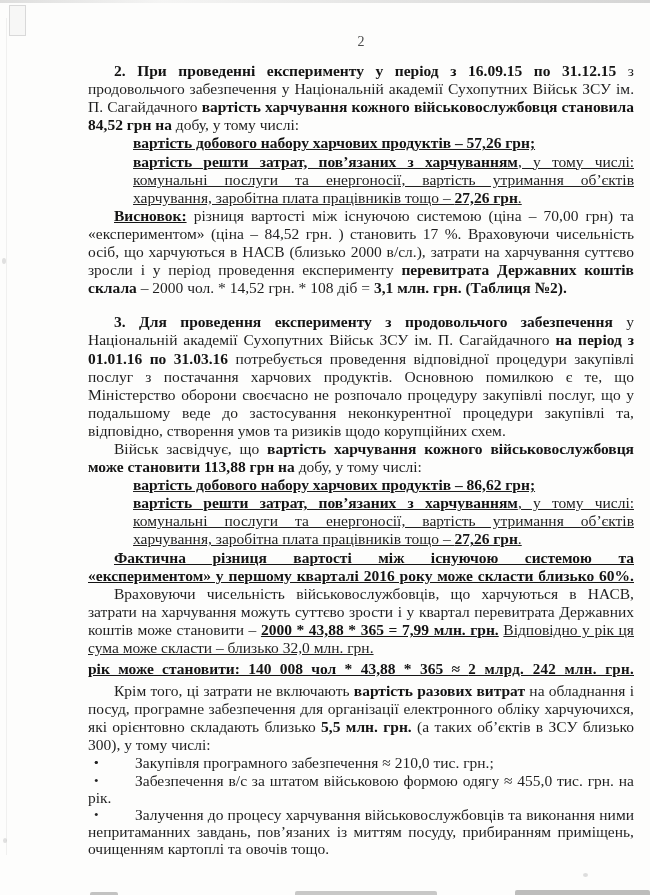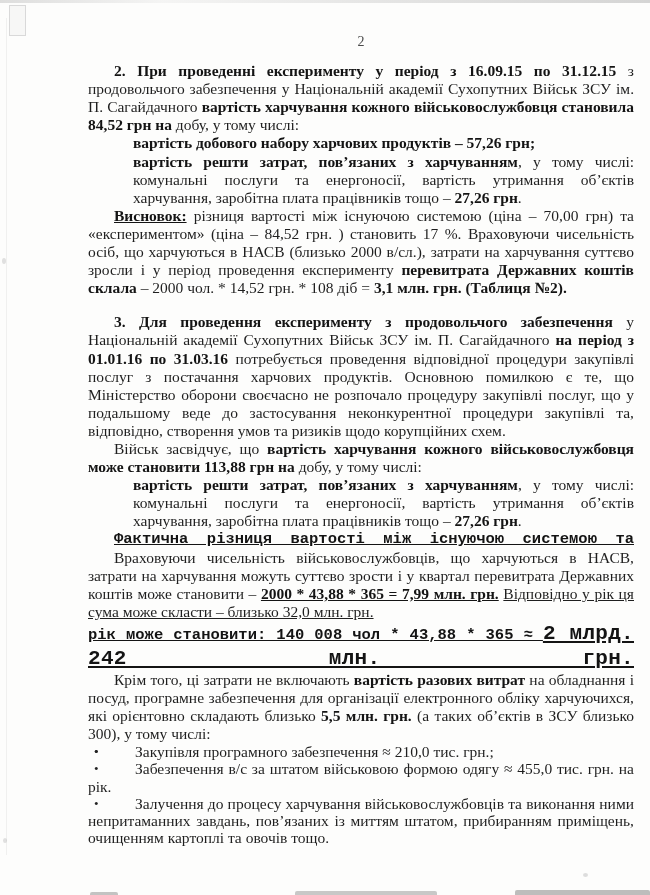--- a/index.html
+++ b/index.html
@@ -25,29 +25,29 @@
   .edge-bottom-mark{position:absolute;bottom:0;border-radius:2px 2px 0 0;}
   .bm1{left:90px;width:28px;height:3px;background:rgba(125,125,125,.45);}
   .bm2{left:295px;width:142px;height:4px;background:rgba(120,120,120,.40);}
   .bm3{left:515px;width:135px;height:5px;background:rgba(110,110,110,.45);}
   
   .doc{position:absolute;left:88px;top:33px;width:546px;
     font-size:15.5px;line-height:18.1px;}
   .pagenum{text-align:center;color:#4a4a4a;font-size:14px;margin-bottom:11px;}
   .para{text-align:justify;}
   .indent{text-indent:26px;}
-  .item{margin-left:45px;}
-  .line{text-align:justify;font-family:Liberation Mono, monospace;}
+  .item{margin-left:45px;text-decoration:underline;}
+  .line{text-align:justify;}
   .jlast{text-align-last:justify;}
   .space{margin-top:16px;}
   .bullet{position:relative;text-indent:47px;line-height:17.2px;text-align:justify;}
   .dot{position:absolute;left:6px;top:0;text-indent:0;font-size:13px;color:#222;}
   .b{font-weight:bold;color:#141414;margin-top:30px;}
   .u{text-decoration:underline;}
-  .big{font-size:21px;line-height:25px;letter-spacing:.3px;}
+  .big{font-size:15px;line-height:25px;letter-spacing:.3px;}
 </style>
 </head>
 <body>
 
 <div class="paper">
   <div class="edge-top"></div>
   <div class="corner-mark"></div>
   <div class="left-line"></div>
   <div class="smudge sm1"></div>
   <div class="smudge sm2"></div>
@@ -58,24 +58,26 @@
 
   <div class="doc">
     <div class="pagenum">2</div>
     <div id="content">
         <div class="para p indent"><span class="b ">2. При проведенні експерименту у період з 16.09.15 по 31.12.15</span><span class=""> з продовольчого забезпечення у Національній академії Сухопутних Військ ЗСУ ім. П. Сагайдачного </span><span class="b ">вартість харчування кожного військовослужбовця становила 84,52 грн на</span><span class=""> добу, у тому числі:</span></div>
         <div class="para item"><span class="b ">вартість добового набору харчових продуктів – 57,26 грн;</span></div>
         <div class="para item"><span class="b ">вартість решти затрат, пов’язаних з харчуванням</span><span class="">, у тому числі: комунальні послуги та енергоносії, вартість утримання об’єктів харчування, заробітна плата працівників тощо – </span><span class="b ">27,26 грн</span><span class="">.</span></div>
         <div class="para p indent"><span class="b u ">Висновок:</span><span class=""> різниця вартості між існуючою системою (ціна – 70,00 грн) та «експериментом» (ціна – 84,52 грн. ) становить 17 %. Враховуючи чисельність осіб, що харчуються в НАСВ (близько 2000 в/сл.), затрати на харчування суттєво зросли і у період проведення експерименту </span><span class="b ">перевитрата Державних коштів склала</span><span class=""> – 2000 чол. * 14,52 грн. * 108 діб = </span><span class="b ">3,1 млн. грн.  (Таблиця №2).</span></div>
         <div class="para p indent space"><span class="b ">3. Для проведення експерименту з продовольчого забезпечення</span><span class=""> у Національній академії Сухопутних Військ ЗСУ ім. П. Сагайдачного </span><span class="b ">на період з 01.01.16 по 31.03.16</span><span class=""> потребується проведення відповідної процедури закупівлі послуг з постачання харчових продуктів. Основною помилкою є те, що Міністерство оборони своєчасно не розпочало процедуру закупівлі послуг, що у подальшому веде до застосування неконкурентної процедури закупівлі та, відповідно, створення умов та ризиків щодо корупційних схем.</span></div>
         <div class="para p indent"><span class="">Військ засвідчує, що </span><span class="b ">вартість харчування кожного військовослужбовця може становити 113,88 грн на</span><span class=""> добу, у тому числі:</span></div>
+        <div class="para item"><span class="b ">вартість добового набору харчових продуктів – 86,62 грн;</span></div>
         <div class="para item"><span class="b ">вартість решти затрат, пов’язаних з харчуванням</span><span class="">, у тому числі: комунальні послуги та енергоносії, вартість утримання об’єктів харчування, заробітна плата працівників тощо – </span><span class="b ">27,26 грн</span><span class="">.</span></div>
         <div class="para line indent jlast"><span class="b u ">Фактична різниця вартості між існуючою системою та</span></div>
+        <div class="para line jlast"><span class="b u ">«експериментом» у першому кварталі 2016 року може скласти близько 60%.</span></div>
         <div class="para p indent"><span class="">Враховуючи чисельність військовослужбовців, що харчуються в НАСВ, затрати на харчування можуть суттєво зрости і у квартал перевитрата Державних коштів може становити – </span><span class="b u ">2000 * 43,88 * 365 = 7,99 млн. грн.</span><span class=""> </span><span class="u ">Відповідно у рік ця сума може скласти – близько  32,0 млн. грн.</span></div>
         <div class="para line jlast"><span class="b u ">рік може становити: 140 008 чол * 43,88 * 365 ≈ </span><span class="b u big">2 млрд. 242 млн. грн.</span></div>
         <div class="para p indent"><span class="">Крім того, ці затрати не включають </span><span class="b ">вартість разових витрат</span><span class=""> на обладнання і посуд, програмне забезпечення для організації електронного обліку харчуючихся, які орієнтовно складають близько </span><span class="b ">5,5 млн. грн.</span><span class=""> (а таких об’єктів в ЗСУ близько 300), у тому числі:</span></div>
         <div class="para bullet"><span class="dot">•</span></div>
         <div class="para bullet"><span class="dot">•</span><span class="">Закупівля програмного забезпечення ≈ 210,0 тис. грн.;</span></div>
         <div class="para bullet"><span class="dot">•</span><span class="">Забезпечення в/с за штатом військовою формою одягу ≈ 455,0 тис. грн. на рік.</span></div>
-        <div class="para bullet"><span class="dot">•</span><span class="">Залучення до процесу харчування військовослужбовців та виконання ними непритаманних завдань, пов’язаних із миттям штатом, прибиранням приміщень, очищенням картоплі та овочів тощо.</span></div>
+        <div class="para bullet"><span class="dot">•</span><span class="">Залучення до процесу харчування військовослужбовців та виконання ними непритаманних завдань, пов’язаних із миттям посуду, прибиранням приміщень, очищенням картоплі та овочів тощо.</span></div>
       </div>
   </div>
 </div>
 
 </body></html>

